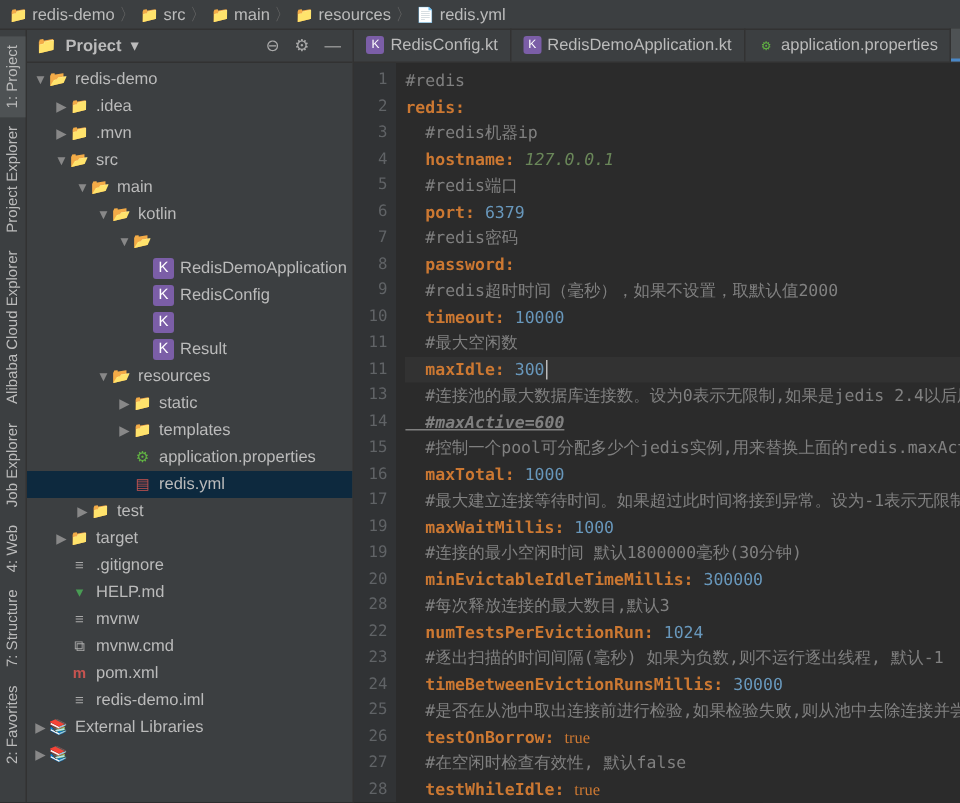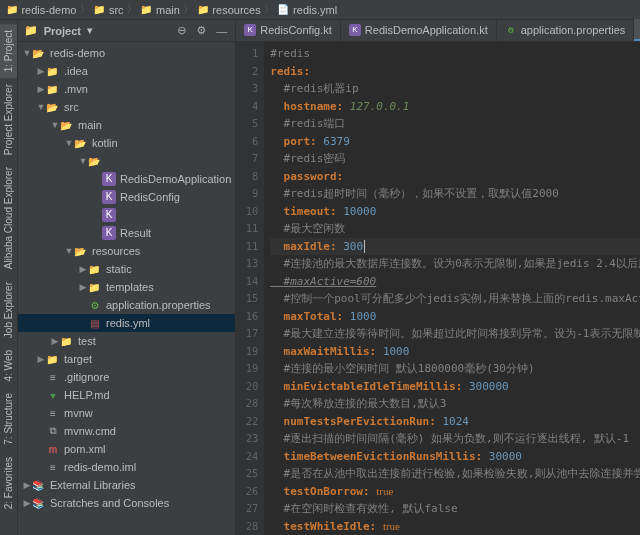--- a/index.html
+++ b/index.html
@@ -156,21 +156,21 @@
   font-family: "Consolas", "Microsoft YaHei", monospace;
   white-space: pre;
   overflow: hidden;
 }
 .code .line { height: 17.5px; }
 .c-comment { color: #808080; }
 .c-key { color: #cc7832; font-weight: bold; }
 .c-str { color: #6a8759; font-style: italic; }
 .c-num { color: #6897bb; }
 .c-bool { color: #cc7832; font-family: Liberation Serif, serif; }
-.c-under { font-style: italic; text-decoration: underline; color: #808080; }
+.c-under { font-style: italic; text-decoration: underline; color: #808080; font-weight: bold; }
 .caret {
   display: inline-block;
   width: 1px;
   height: 13px;
   background: #bbbbbb;
   vertical-align: middle;
   margin-left: 1px;
 }
 .fi-folder { color: #87939a; }
 .fi-folder-open { color: #87939a; }
@@ -353,21 +353,20 @@
           <span class="label">redis-demo.iml</span>
         </div>
         <div class="tree-row" style="padding-left: 4px;">
           <span class="arrow">▶</span>
           <span class="icon">📚</span>
           <span class="label">External Libraries</span>
         </div>
         <div class="tree-row" style="padding-left: 4px;">
           <span class="arrow">▶</span>
           <span class="icon">📚</span>
-          <span class="label">Scratches and Consoles</span>
         </div>
       </div>
   </div>
 
   <div class="editor-area">
     <div class="editor-tabs" id="editor-tabs">
         <div class="editor-tab">
           <span class="icon fi-kt" style="width: 12px; height: 12px; display: inline-flex; align-items: center; justify-content: center; font-size: 8px;">K</span>
           <span>RedisConfig.kt</span>
         </div>

